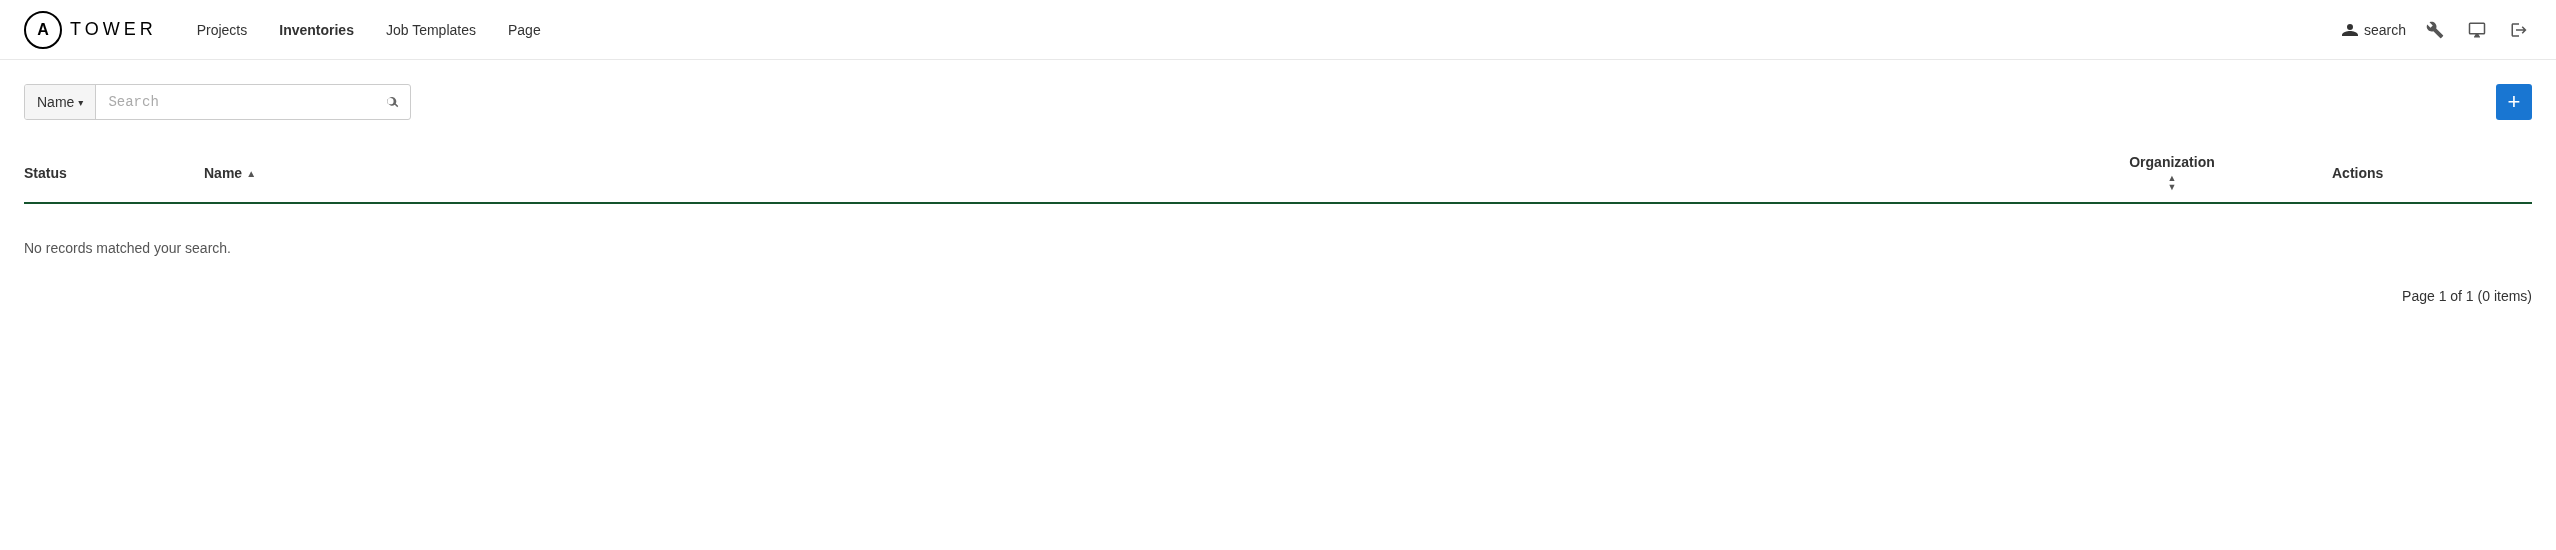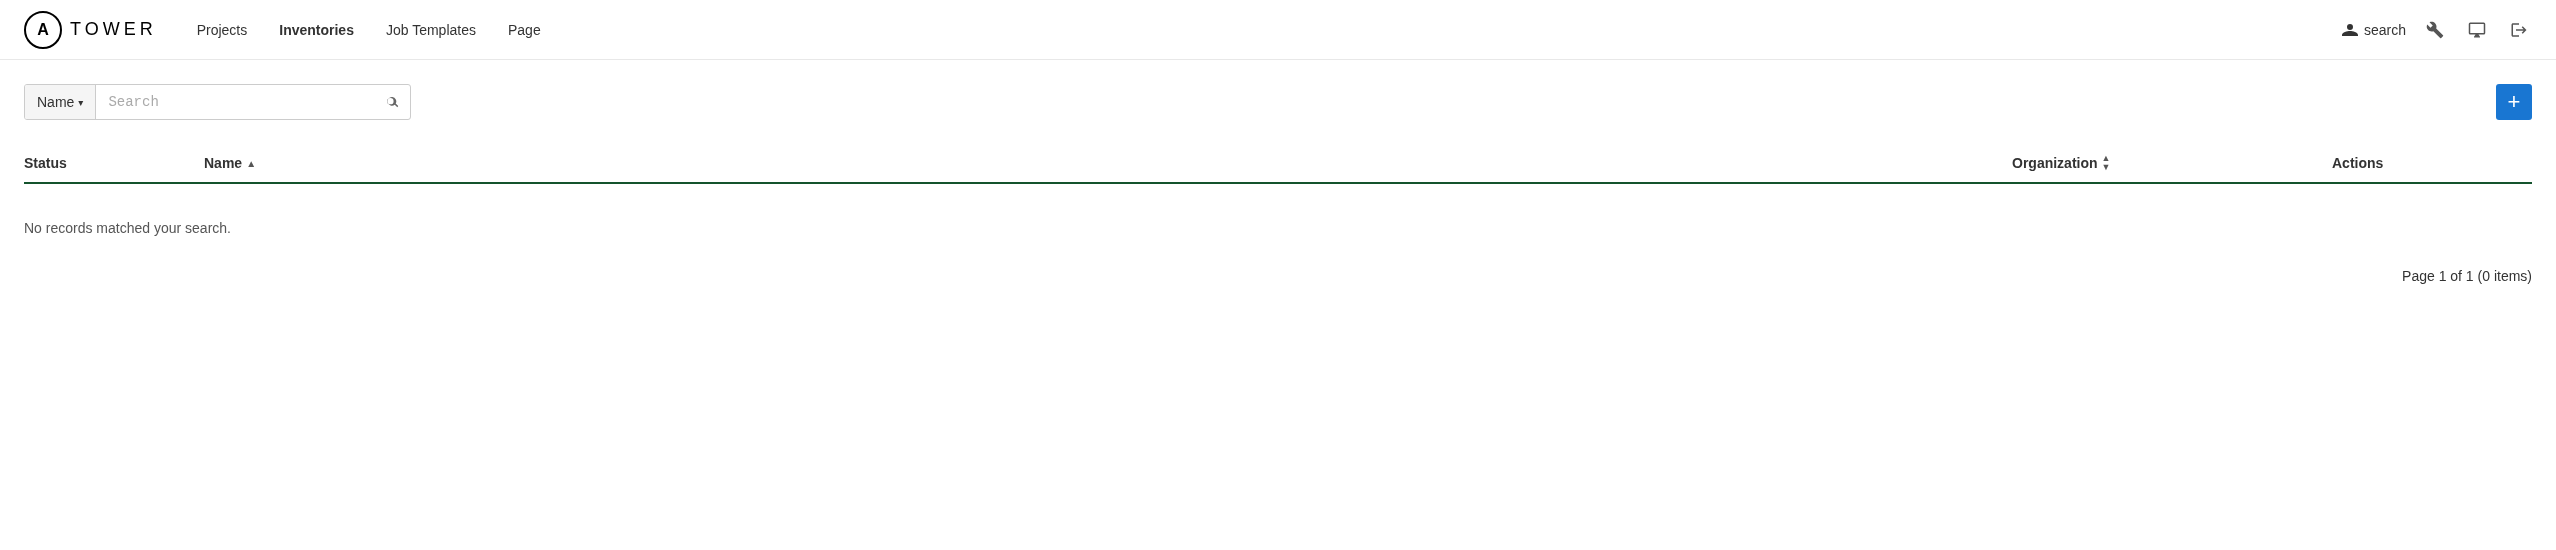--- a/index.html
+++ b/index.html
@@ -292,21 +292,21 @@
   </div>
 
   <div class="table-header">
     <div class="th">
       <span>Status</span>
     </div>
     <div class="th" style="cursor:pointer;">
       <span>Name</span>
       <span class="sort-icon">▲</span>
     </div>
-    <div class="th" style="cursor:pointer;">
+    <div class="th" style="cursor:pointer;flex-direction:column;">
       <span>Organization</span>
       <span class="sort-arrows">
         <span>▲</span>
         <span>▼</span>
       </span>
     </div>
     <div class="th">
       <span>Actions</span>
     </div>
   </div>

